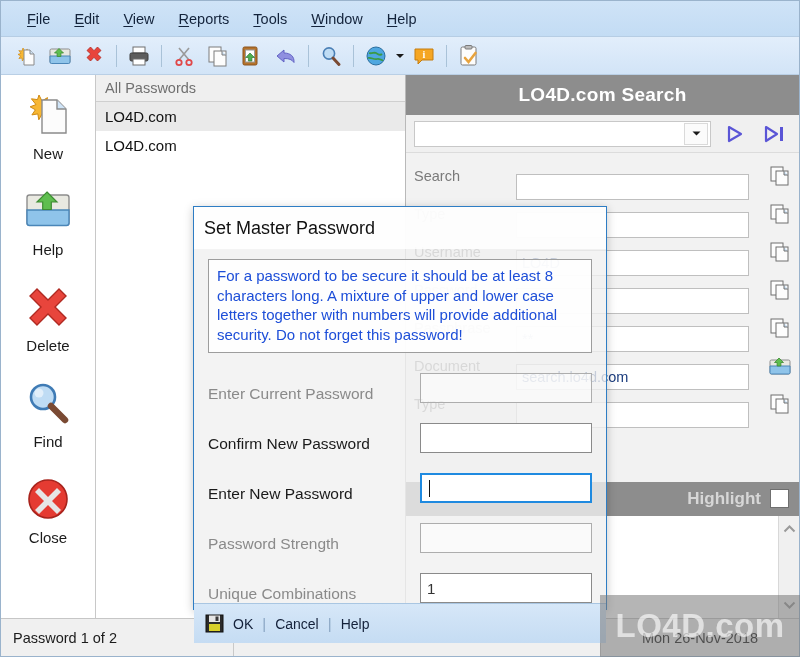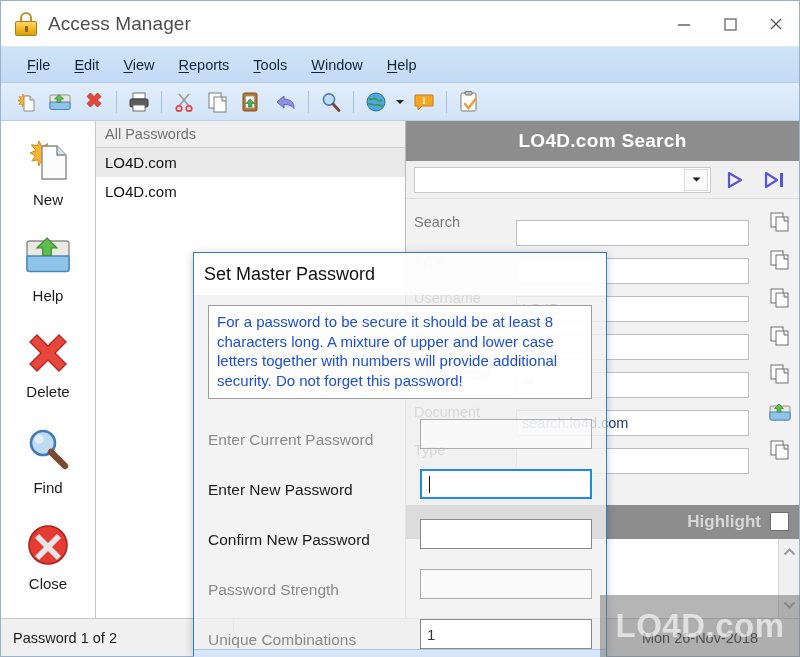--- a/index.html
+++ b/index.html
@@ -214,46 +214,20 @@
     display:flex; align-items:center; justify-content:center;
     font-size:33px; font-weight:bold; color:rgba(255,255,255,0.62);
     letter-spacing:.5px; pointer-events:none; z-index:40;
   }
 </style>
 </head>
 <body>
 
 <div id="app-window">
 
-  <div id="title-bar">
-    <div id="title-lock">
-      <div class="shackle"></div>
-        <div class="body"></div>
-    </div>
-    <div id="title-text">Access Manager</div>
-
-    <div id="window-controls">
-      <div class="win-btn">
-        <svg width="20" height="20" viewBox="0 0 20 20">
-            <line x1="4" y1="11" x2="16" y2="11" stroke="#404040" stroke-width="1.2"></line>
-          </svg>
-      </div>
-      <div class="win-btn">
-        <svg width="20" height="20" viewBox="0 0 20 20">
-            <rect x="5" y="5" width="11" height="11" fill="none" stroke="#7a7a7a" stroke-width="1.5"></rect>
-          </svg>
-      </div>
-      <div class="win-btn">
-        <svg width="20" height="20" viewBox="0 0 20 20">
-            <line x1="5" y1="5" x2="15" y2="15" stroke="#555" stroke-width="1.3"></line>
-            <line x1="15" y1="5" x2="5" y2="15" stroke="#555" stroke-width="1.3"></line>
-          </svg>
-      </div>
-    </div>
-  </div>
 
   <div id="menu-bar">
     <div class="menu-item"><u>F</u>ile</div>
     <div class="menu-item"><u>E</u>dit</div>
     <div class="menu-item"><u>V</u>iew</div>
     <div class="menu-item"><u>R</u>eports</div>
     <div class="menu-item"><u>T</u>ools</div>
     <div class="menu-item"><u>W</u>indow</div>
     <div class="menu-item"><u>H</u>elp</div>
   </div>
@@ -560,30 +534,30 @@
 
       <div id="dialog-body">
         <div id="dlg-info">For a password to be secure it should be at least 8 characters long.  A mixture of upper and lower case letters together with numbers will provide additional security.  Do not forget this password!</div>
 
         <div class="dlg-row">
           <div class="dlg-lbl dim">Enter Current Password</div>
           <div class="dlg-in"></div>
         </div>
 
         <div class="dlg-row">
+          <div class="dlg-lbl on">Confirm New Password</div>
+          <div class="dlg-in white"></div>
+        </div>
+
+        <div class="dlg-row">
           <div class="dlg-lbl on">Enter New Password</div>
           <div class="dlg-in focus">
             <span></span>
             <span class="caret"></span>
           </div>
-        </div>
-
-        <div class="dlg-row">
-          <div class="dlg-lbl on">Confirm New Password</div>
-          <div class="dlg-in white"></div>
         </div>
 
         <div class="dlg-row">
           <div class="dlg-lbl dim">Password Strength</div>
           <div class="dlg-in"></div>
         </div>
 
         <div class="dlg-row">
           <div class="dlg-lbl dim">Unique Combinations</div>
           <div class="dlg-in white">1</div>

